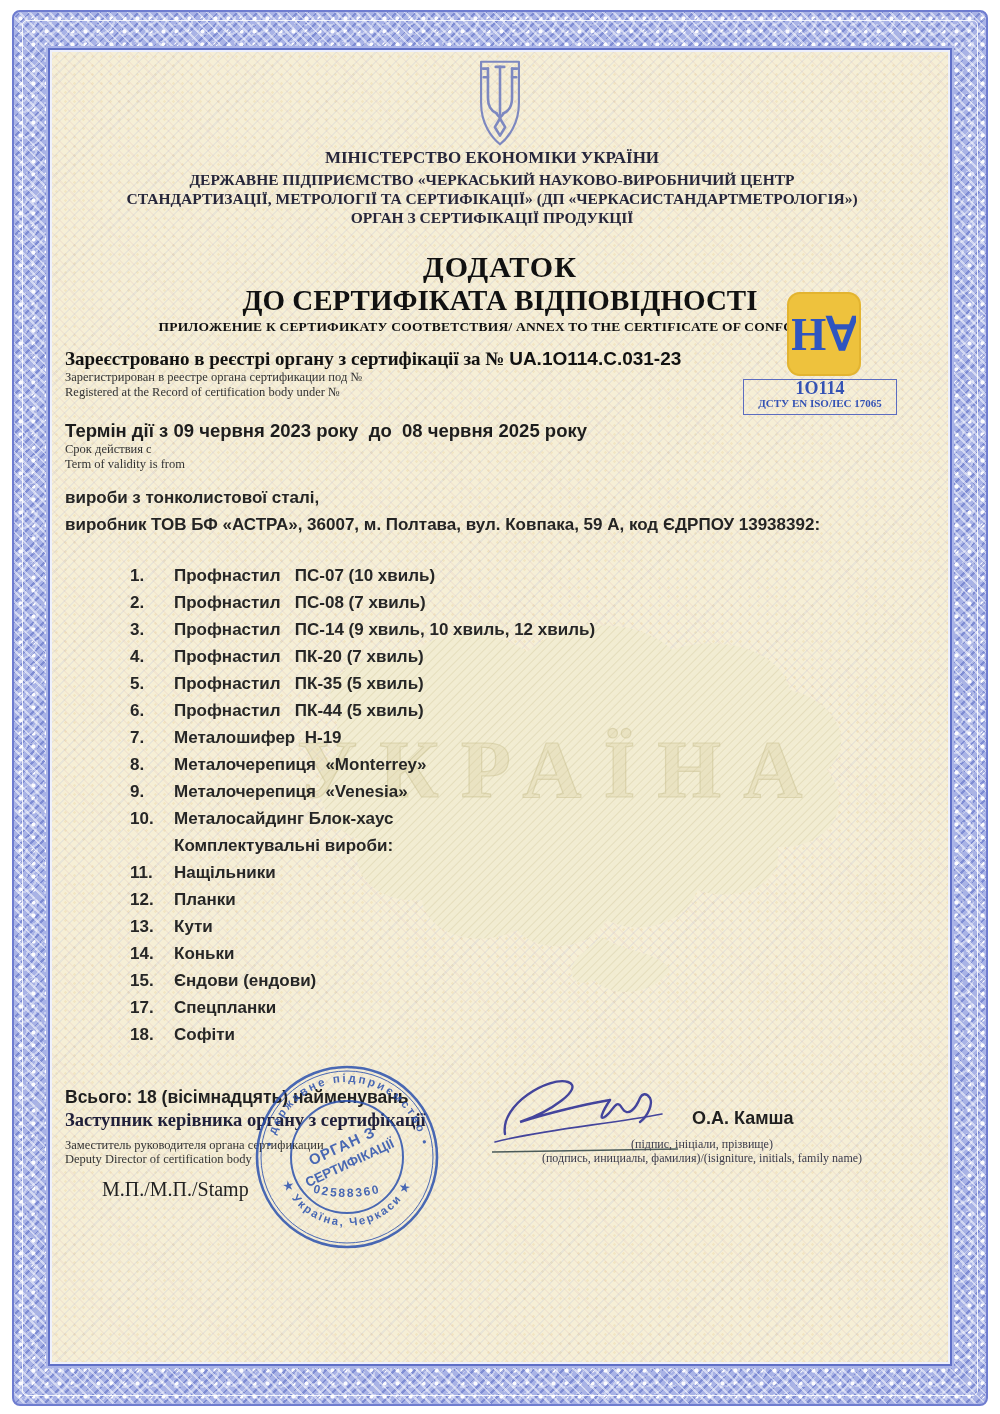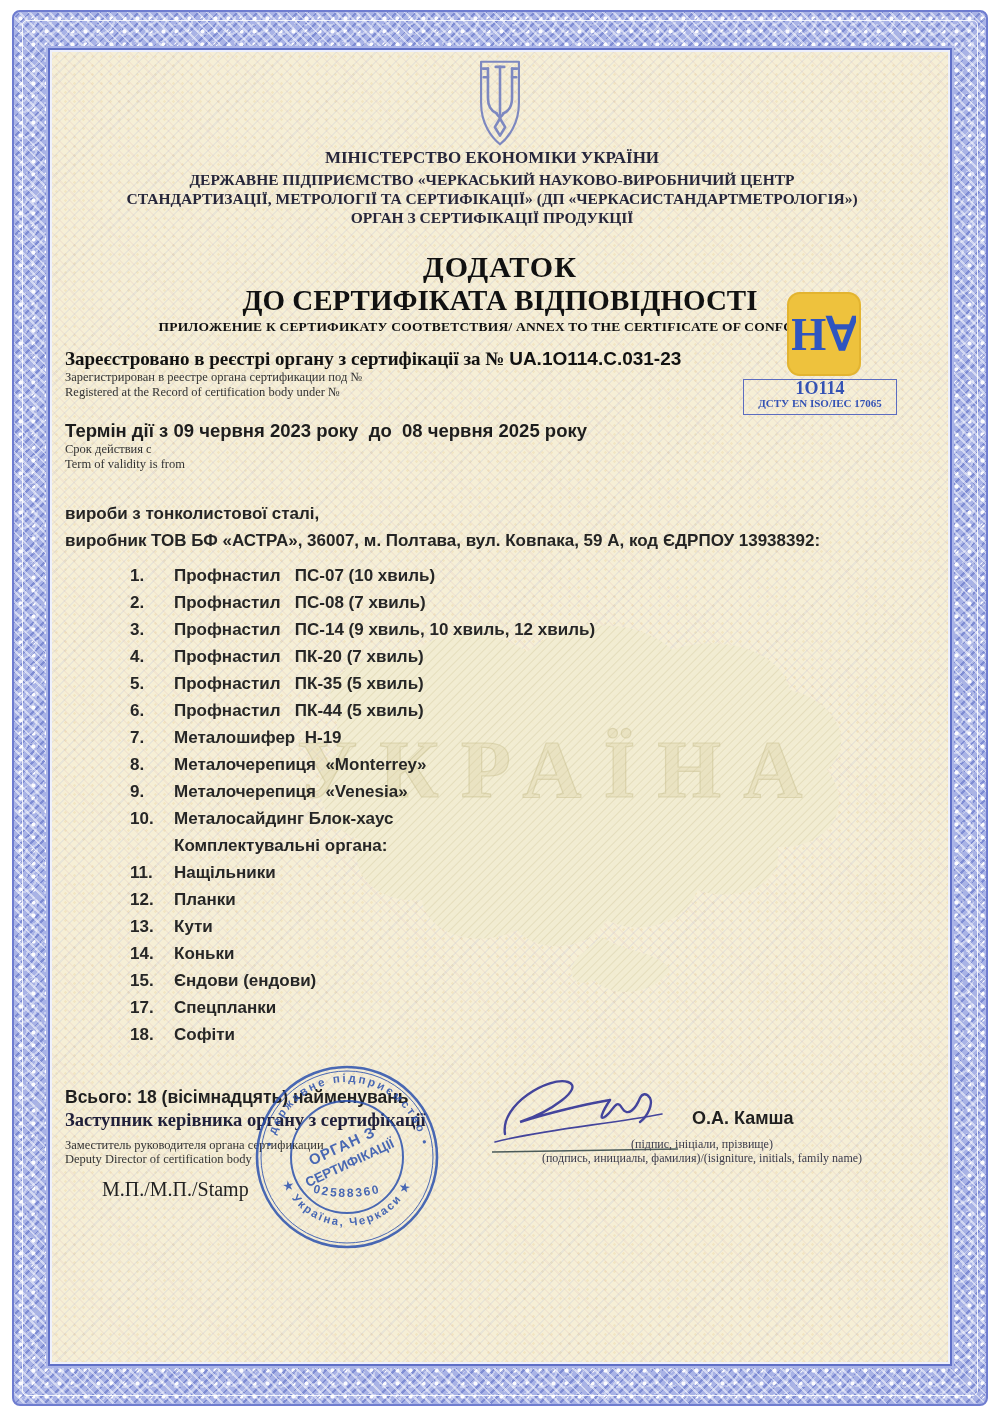--- a/index.html
+++ b/index.html
@@ -42,21 +42,21 @@
   .ttl .t3{font-size:13.5px;margin-top:2px;letter-spacing:.2px;}
   
   .reg{left:13px;top:296px;width:720px;}
   .reg .main{font-size:19px;color:#111;}
   .reg .main .num{font-family:"Liberation Sans",sans-serif;}
   .small{font-size:12.5px;line-height:15px;color:#333;}
   
   .term{left:13px;top:368px;width:720px;}
   .term .main{font-size:18.5px;color:#1d1d1d;}
   
-  .prod{left:13px;top:448px;width:860px;font-size:17px;line-height:27px;color:#242424;}
+  .prod{left:13px;top:432px;width:860px;font-size:17px;line-height:27px;color:#242424;}
   
   .list{left:78px;top:514px;width:700px;}
   .row{display:flex;height:27px;align-items:flex-start;font-size:17px;color:#262626;}
   .row .num{width:44px;flex:none;}
   .total{left:13px;top:1035px;font-size:17.5px;color:#1f1f1f;}
   
   .sigT{left:13px;top:1058px;font-size:18.5px;color:#20203a;}
   .sigS1{left:13px;top:1086px;}
   .sigS2{left:13px;top:1100px;}
   .name{left:640px;top:1056px;width:210px;font-size:18px;color:#1f1f1f;}
@@ -185,21 +185,21 @@
       <div class="row">
           <span class="num">9.</span>
           <span class="txt pre">Металочерепиця  «Venesia»</span>
         </div>
       <div class="row">
           <span class="num">10.</span>
           <span class="txt pre">Металосайдинг Блок-хаус</span>
         </div>
       <div class="row">
           <span class="num"></span>
-          <span class="txt pre">Комплектувальні органа:</span>
+          <span class="txt pre">Комплектувальні вироби:</span>
         </div>
       <div class="row">
           <span class="num">11.</span>
           <span class="txt pre">Нащільники</span>
         </div>
       <div class="row">
           <span class="num">12.</span>
           <span class="txt pre">Планки</span>
         </div>
       <div class="row">

